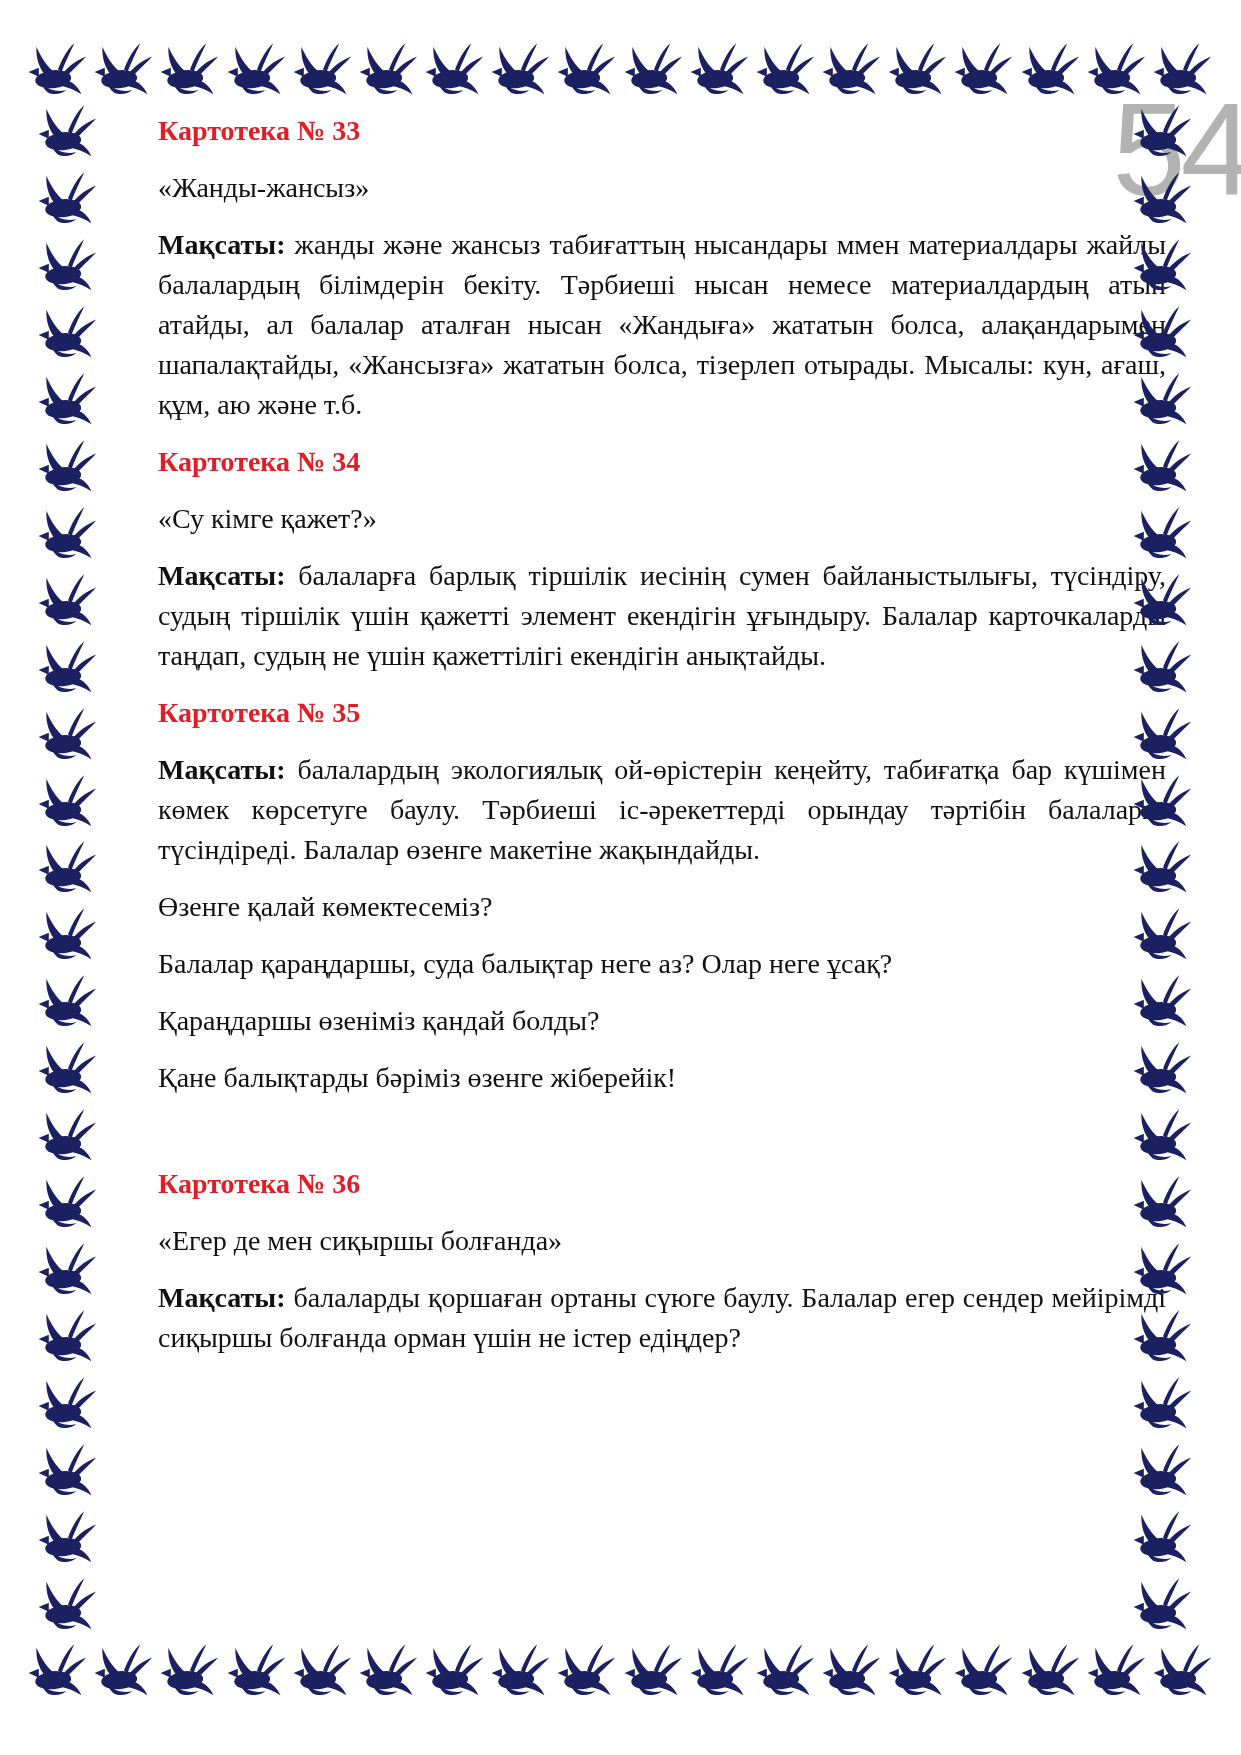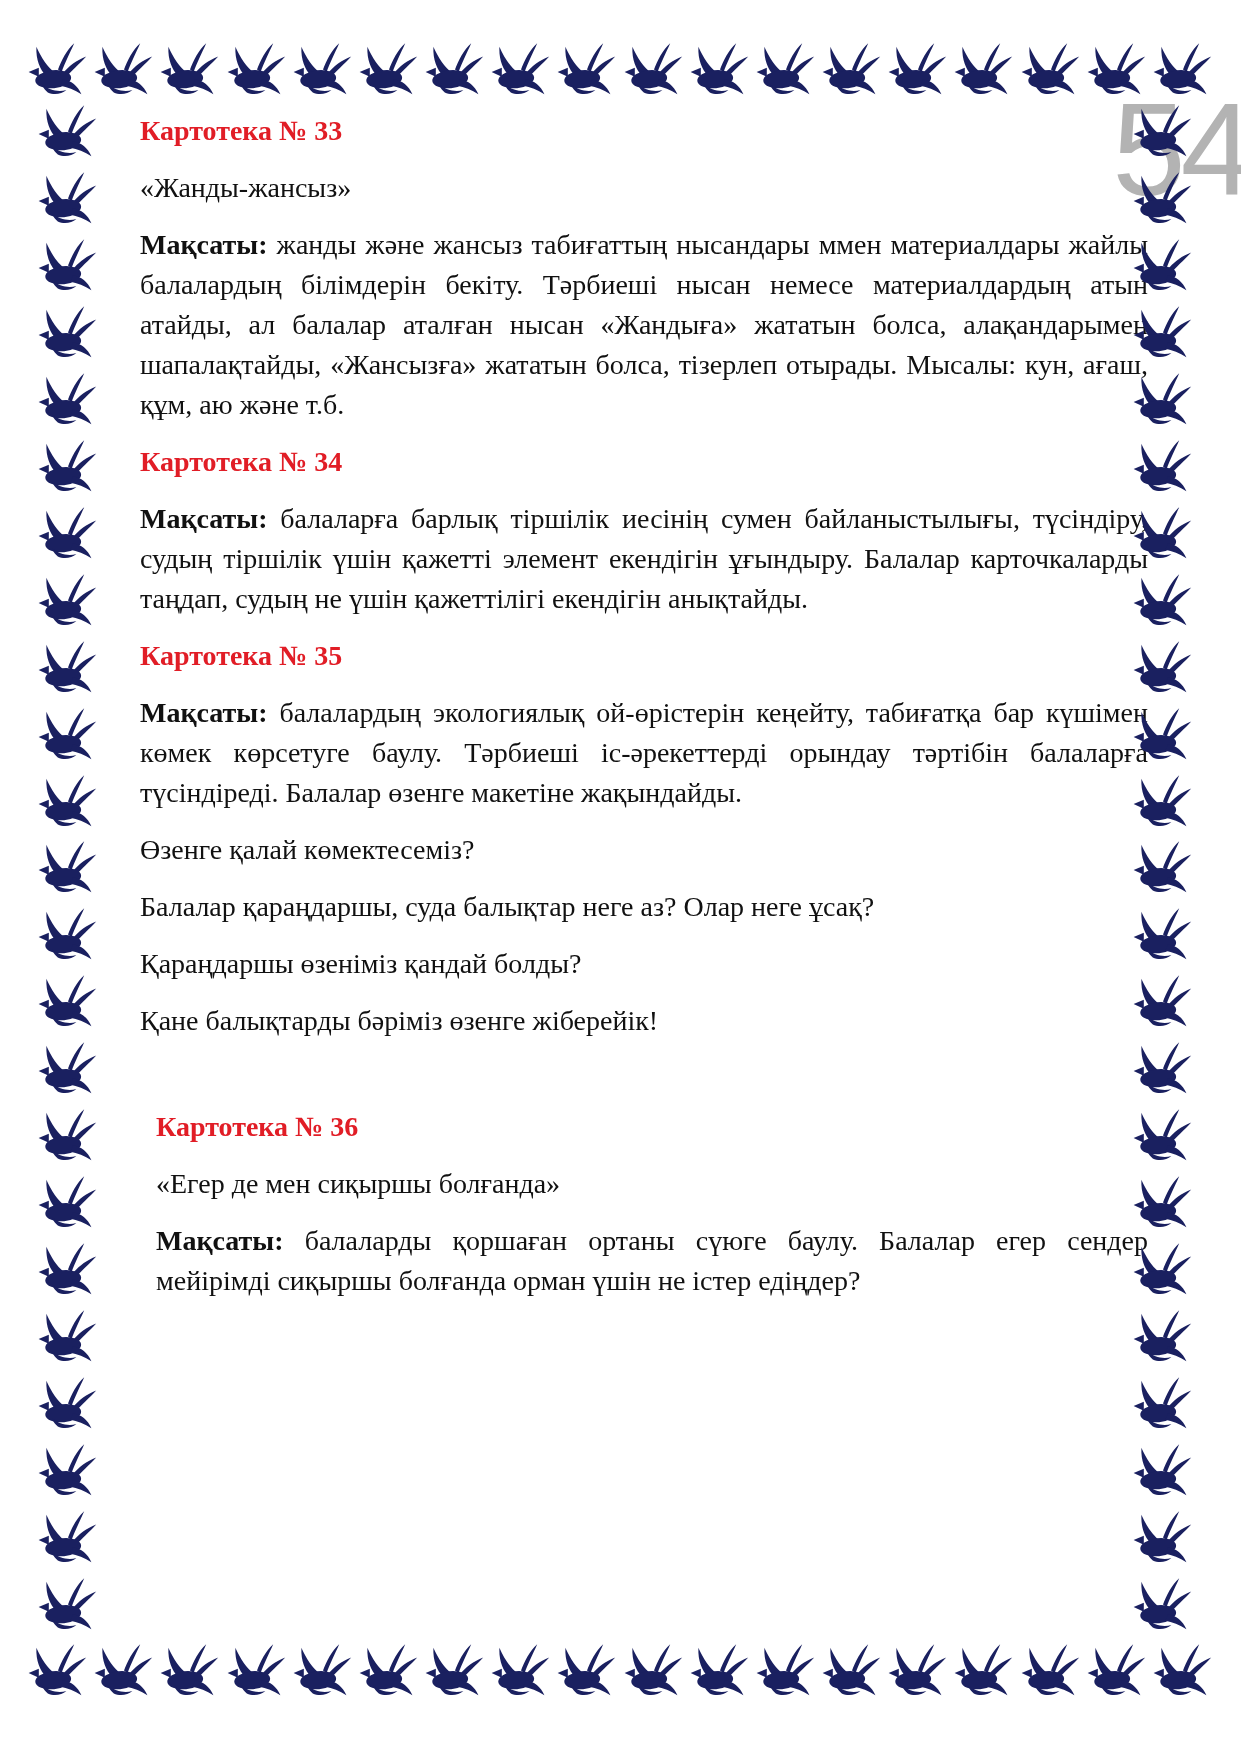--- a/index.html
+++ b/index.html
@@ -21,27 +21,27 @@
     display:flex;justify-content:space-between;z-index:3;}
   .row-top{top:42px;}
   .row-bottom{bottom:50px;}
   .border-col{position:absolute;top:104px;bottom:118px;width:64px;
     display:flex;flex-direction:column;justify-content:space-between;z-index:3;}
   .col-left{left:36px;}
   .col-right{right:46px;}
   .bird{width:64px;height:60px;flex:0 0 auto;fill:var(--bird-color,#1a2060);}
   .sprite-defs{position:absolute;width:0;height:0;overflow:hidden;}
   
-  .content{position:absolute;left:140px;top:0;width:1008px;padding-top:111px;z-index:2;}
+  .content{position:absolute;left:158px;top:0;width:1008px;padding-top:111px;z-index:2;}
   .content h2,.content h3,.content p{margin:0 0 17px 0;font-size:28px;line-height:40px;}
   .card-heading{color:var(--heading-color,#e11d26);font-weight:bold;}
   .card-title{font-weight:normal;font-size:29px;}
   .body-par{text-align:justify;}
   .goal-label{font-weight:bold;}
-  .section-36{margin-top:66px;display:block;margin-left:16px;}
+  .section-36{margin-top:66px;display:block;}
   section{display:block;}
 </style>
 </head>
 <body>
 
 <svg class="sprite-defs" aria-hidden="true">
   <defs>
     <g id="swallow-shape">
 
       <path d="M30 56 C20 46 13 30 14 8 C22 26 32 42 46 52 Z"></path>
@@ -321,20 +321,21 @@
 <main class="content">
 
   <section>
     <h2 class="card-heading">Картотека № 33</h2>
     <h3 class="card-title">«Жанды-жансыз»</h3>
     <p class="body-par"><span class="goal-label">Мақсаты:</span> <span>жанды және жансыз табиғаттың нысандары ммен материалдары жайлы балалардың білімдерін бекіту. Тәрбиеші нысан немесе материалдардың атын атайды, ал балалар аталған нысан «Жандыға» жататын болса, алақандарымен шапалақтайды, «Жансызға» жататын болса, тізерлеп отырады. Мысалы: кун, ағаш, құм, аю және т.б.</span></p>
   </section>
 
   <section>
     <h2 class="card-heading">Картотека № 34</h2>
+    <h3 class="card-title">«Су кімге қажет?»</h3>
     <p class="body-par"><span class="goal-label">Мақсаты:</span> <span>балаларға барлық тіршілік иесінің сумен байланыстылығы, түсіндіру, судың тіршілік үшін қажетті элемент екендігін ұғындыру. Балалар карточкаларды таңдап, судың не үшін қажеттілігі екендігін анықтайды.</span></p>
   </section>
 
   <section>
     <h2 class="card-heading">Картотека № 35</h2>
     <p class="body-par"><span class="goal-label">Мақсаты:</span> <span>балалардың экологиялық ой-өрістерін кеңейту, табиғатқа бар күшімен көмек көрсетуге баулу. Тәрбиеші іс-әрекеттерді орындау тәртібін балаларға түсіндіреді. Балалар өзенге макетіне жақындайды.</span></p>
     <p>Өзенге қалай көмектесеміз?</p>
     <p>Балалар қараңдаршы, суда балықтар неге аз? Олар неге ұсақ?</p>
     <p>Қараңдаршы өзеніміз қандай болды?</p>
     <p>Қане балықтарды бәріміз өзенге жіберейік!</p>

